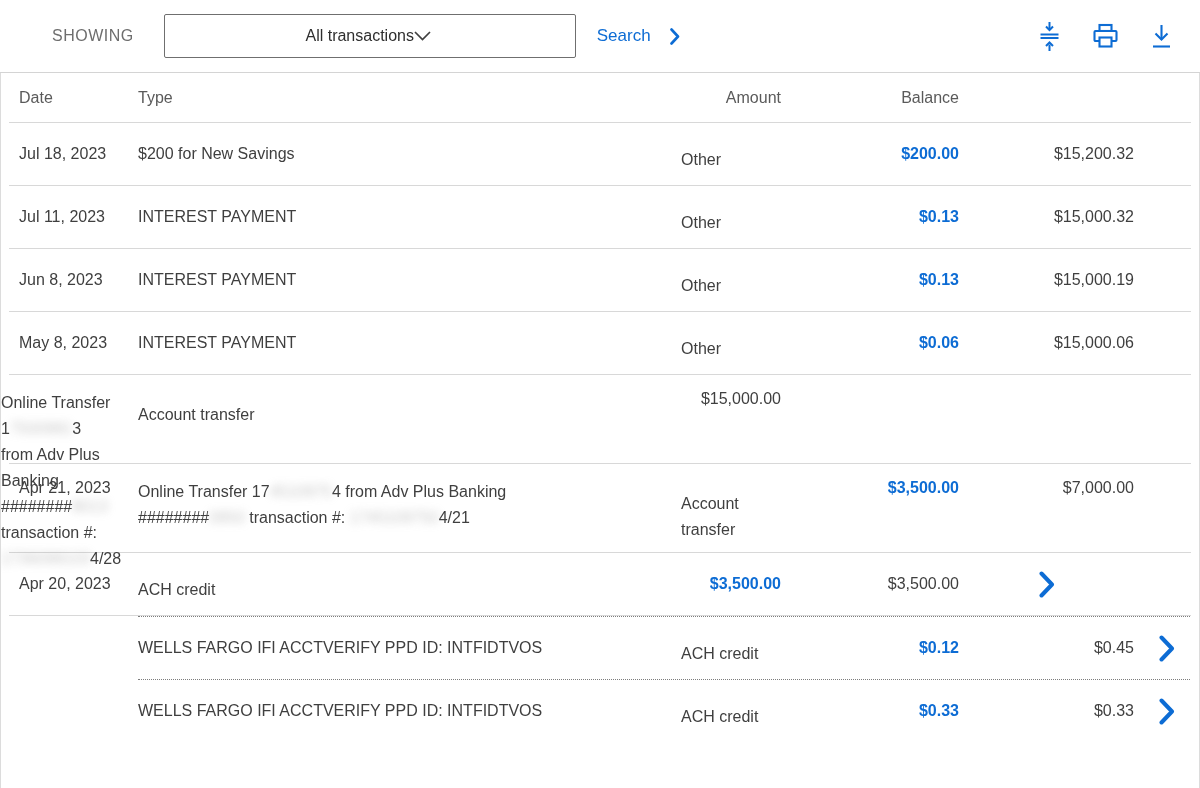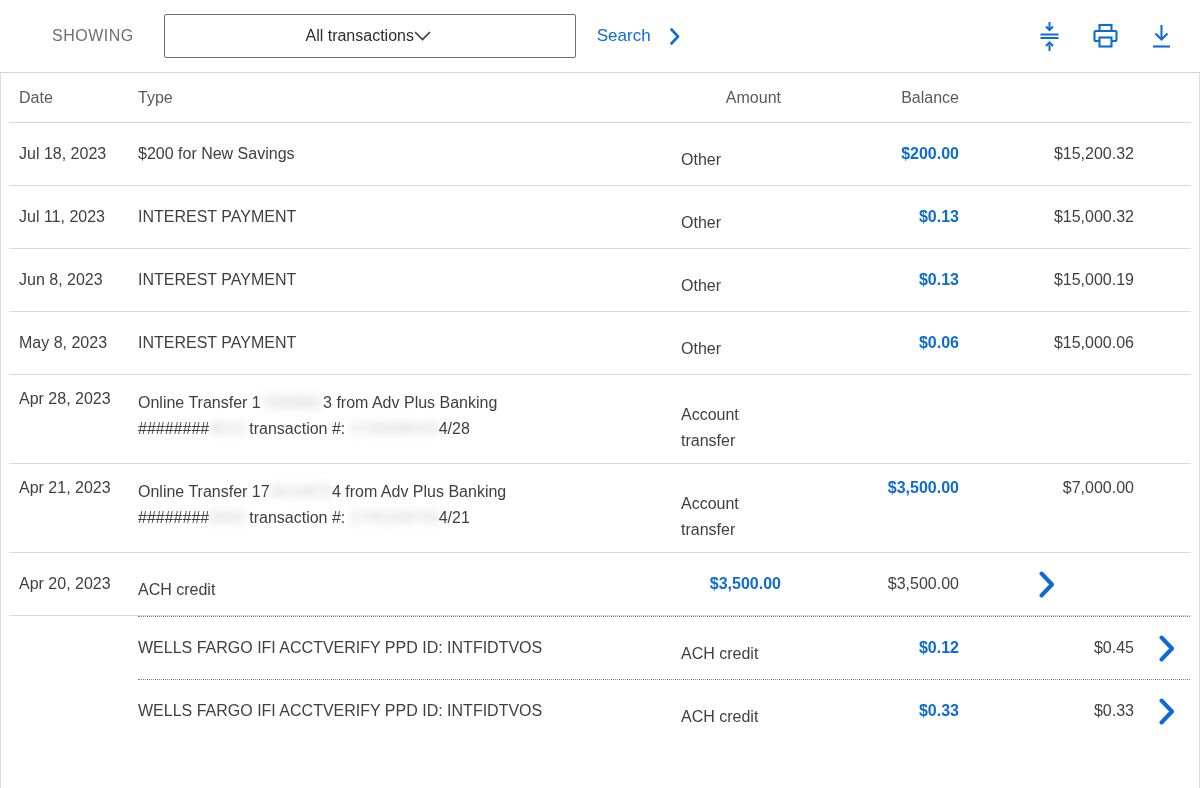--- a/index.html
+++ b/index.html
@@ -137,23 +137,23 @@
         <div class="row">
           <div class="td date">May 8, 2023</div>
           <div class="td desc">INTEREST PAYMENT</div>
           <div class="td type">Other</div>
           <div class="td amount">$0.06</div>
           <div class="td balance">$15,000.06</div>
           <div class="td chev"></div>
         </div>
         <div class="divider"></div>
         <div class="row tall">
-          <div class="td date">Apr 28, 2023</div>
           <div class="td desc">Online Transfer 1<span class="redacted">7500981</span>3 from Adv Plus Banking<br>########<span class="redacted">8013</span> transaction #: <span class="redacted">1736098103</span>4/28</div>
           <div class="td type">Account transfer</div>
+          <div class="td balance">$15,000.00</div>
           <div class="td chev"></div>
         </div>
         <div class="divider"></div>
         <div class="row tall">
           <div class="td date">Apr 21, 2023</div>
           <div class="td desc">Online Transfer 17<span class="redacted">4510975</span>4 from Adv Plus Banking<br>########<span class="redacted">0950</span> transaction #: <span class="redacted">1745109750</span>4/21</div>
           <div class="td type">Account transfer</div>
           <div class="td amount">$3,500.00</div>
           <div class="td balance">$7,000.00</div>
           <div class="td chev"></div>

